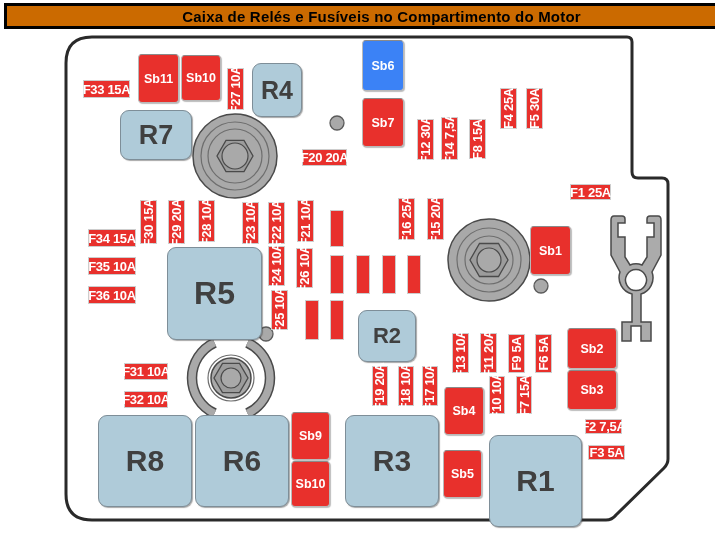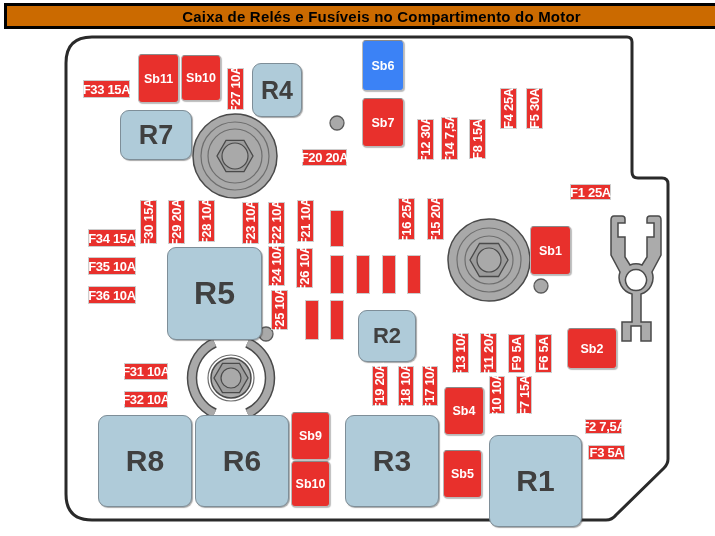--- a/index.html
+++ b/index.html
@@ -72,20 +72,21 @@
       <div class="relay" style="left: 98px; top: 415px; width: 92px; height: 90px; font-size: 30px; background: rgb(175, 203, 217);">R8</div>
       <div class="relay" style="left: 195px; top: 415px; width: 92px; height: 90px; font-size: 30px; background: rgb(175, 203, 217);">R6</div>
       <div class="relay" style="left: 345px; top: 415px; width: 92px; height: 90px; font-size: 30px; background: rgb(175, 203, 217);">R3</div>
       <div class="relay" style="left: 489px; top: 415px; width: 91px; height: 90px; font-size: 30px; background: rgb(175, 203, 217); margin-top: 20px;">R1</div>
       <div class="sb" style="left: 138px; top: 54px; width: 39px; height: 47px; background: rgb(232, 48, 44);">Sb11</div>
       <div class="sb" style="left: 181px; top: 55px; width: 38px; height: 44px; background: rgb(232, 48, 44);">Sb10</div>
       <div class="sb" style="left: 362px; top: 40px; width: 40px; height: 49px; background: #3b82f6;">Sb6</div>
       <div class="sb" style="left: 362px; top: 98px; width: 40px; height: 47px; background: rgb(232, 48, 44);">Sb7</div>
       <div class="sb" style="left: 530px; top: 218px; width: 39px; height: 47px; background: rgb(232, 48, 44); margin-top: 8px;">Sb1</div>
       <div class="sb" style="left: 567px; top: 328px; width: 48px; height: 39px; background: rgb(232, 48, 44);">Sb2</div>
+      <div class="sb" style="left: 567px; top: 370px; width: 48px; height: 38px; background: rgb(232, 48, 44);">Sb3</div>
       <div class="sb" style="left: 444px; top: 387px; width: 38px; height: 46px; background: rgb(232, 48, 44);">Sb4</div>
       <div class="sb" style="left: 443px; top: 450px; width: 37px; height: 46px; background: rgb(232, 48, 44);">Sb5</div>
       <div class="sb" style="left: 291px; top: 412px; width: 37px; height: 46px; background: rgb(232, 48, 44);">Sb9</div>
       <div class="sb" style="left: 291px; top: 461px; width: 37px; height: 44px; background: rgb(232, 48, 44);">Sb10</div>
       <div class="flabel" style="left: 83px; top: 80px; width: 45px; height: 16px; background: rgb(232, 48, 44);">F33 15A</div>
       <div class="flabel" style="left: 88px; top: 229px; width: 46px; height: 16px; background: rgb(232, 48, 44);">F34 15A</div>
       <div class="flabel" style="left: 88px; top: 257px; width: 46px; height: 16px; background: rgb(232, 48, 44);">F35 10A</div>
       <div class="flabel" style="left: 88px; top: 286px; width: 46px; height: 16px; background: rgb(232, 48, 44);">F36 10A</div>
       <div class="flabel" style="left: 124px; top: 363px; width: 42px; height: 15px; background: rgb(232, 48, 44);">F31 10A</div>
       <div class="flabel" style="left: 124px; top: 391px; width: 42px; height: 15px; background: rgb(232, 48, 44);">F32 10A</div>

